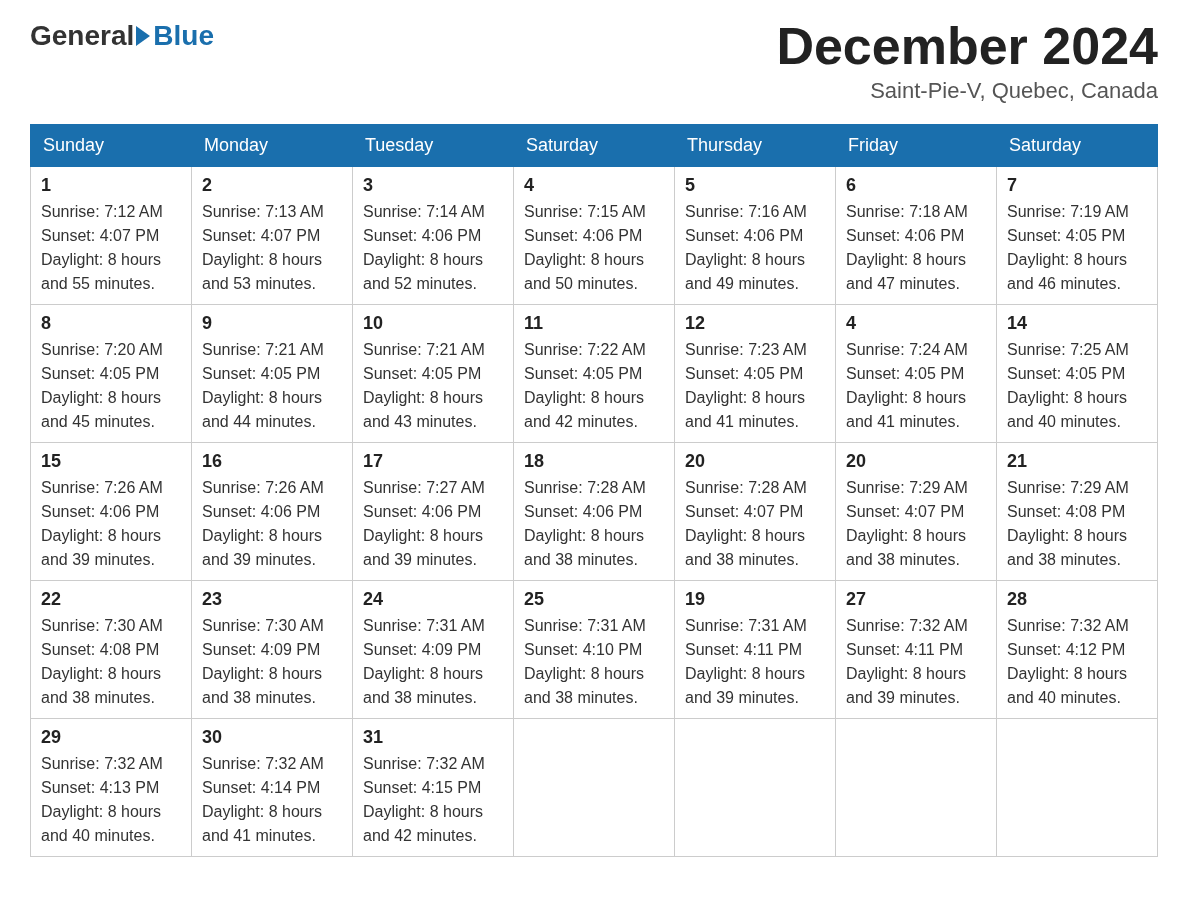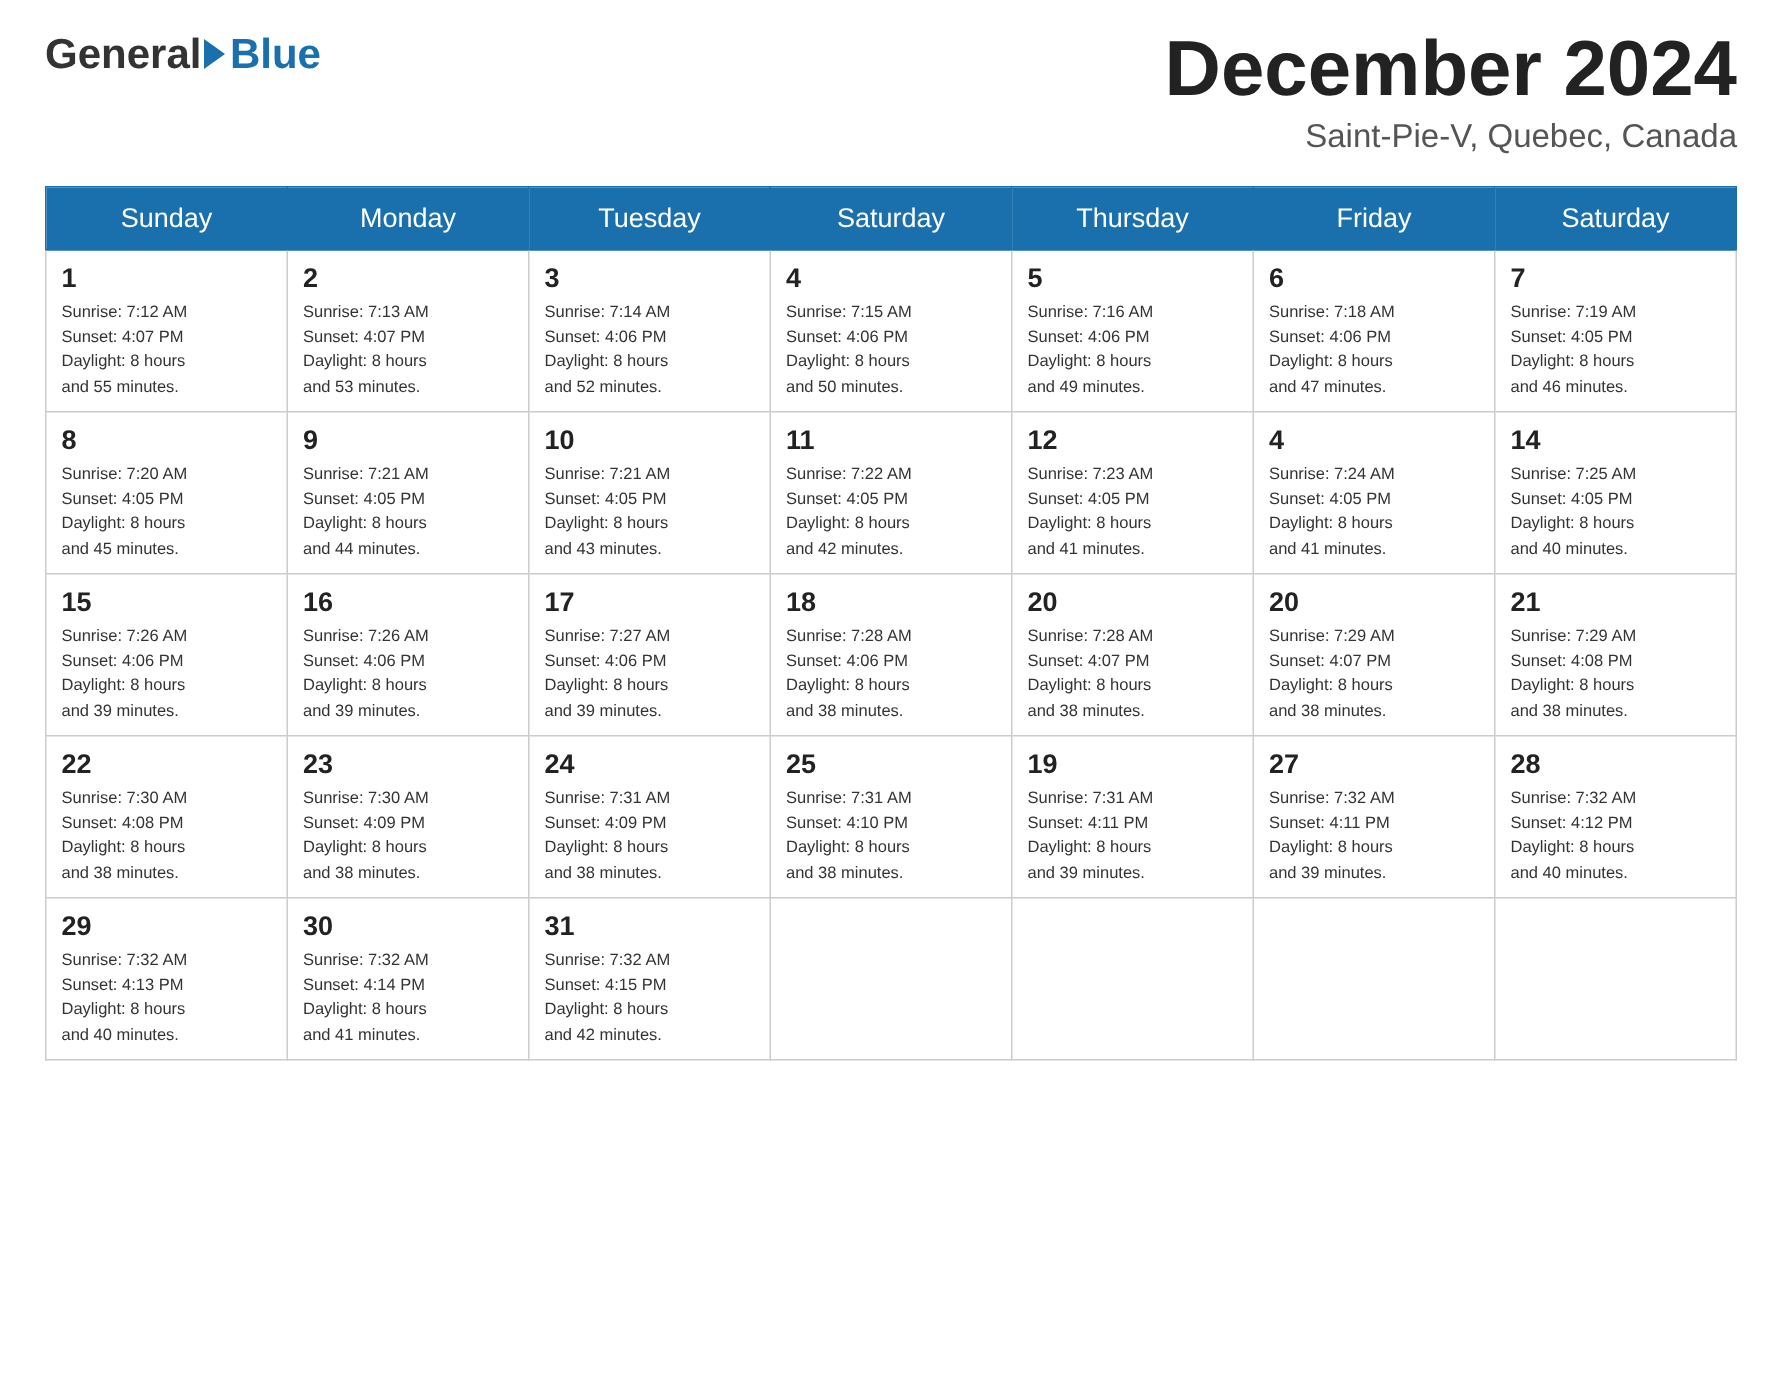--- a/index.html
+++ b/index.html
@@ -64,42 +64,42 @@
     }
     .calendar {
       width: 100%;
       border-collapse: collapse;
     }
     .calendar thead th {
       background-color: #1a6fad;
       color: #fff;
       font-size: 18px;
       padding: 10px 12px;
-      text-align: center;
+      text-align: left;
       font-weight: normal;
       border: 1px solid #1a6fad;
     }
     .calendar tbody td {
       vertical-align: top;
       padding: 8px 10px;
       border: 1px solid #ccc;
       font-size: 13px;
       color: #333;
       width: 14.28%;
       min-height: 100px;
     }
     .day-number {
       font-size: 18px;
       font-weight: bold;
       margin-bottom: 4px;
       display: block;
       color: #222;
     }
     .day-info {
-      font-size: 11px;
+      font-size: 16px;
       line-height: 1.5;
       color: #333;
     }
     .empty-cell {
       background: #fff;
     }
     .week-row td {
       border-top: 2px solid #1a6fad;
     }
   </style>

